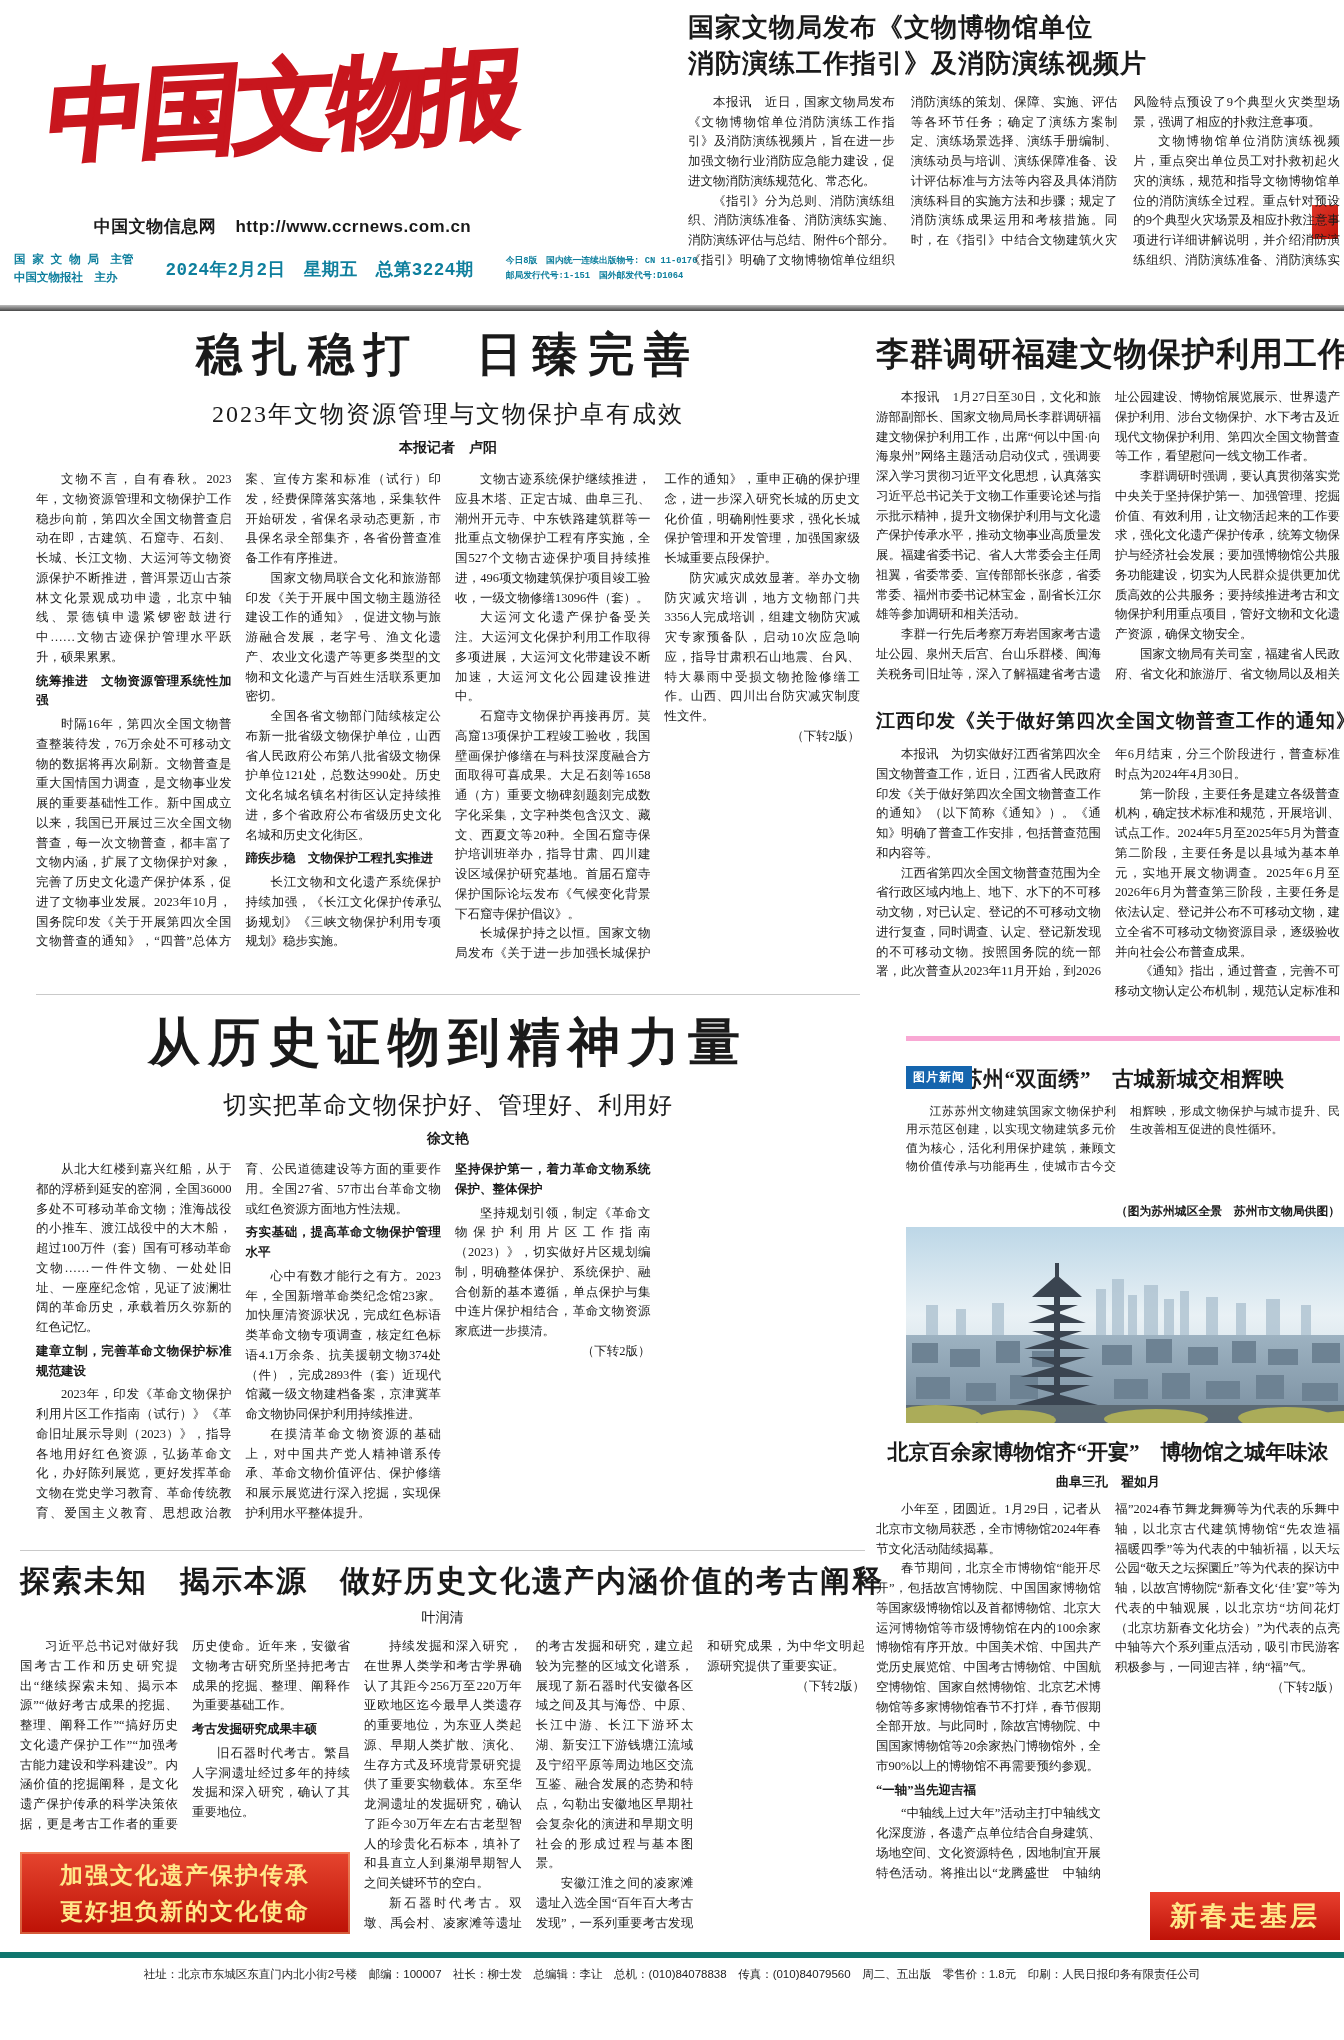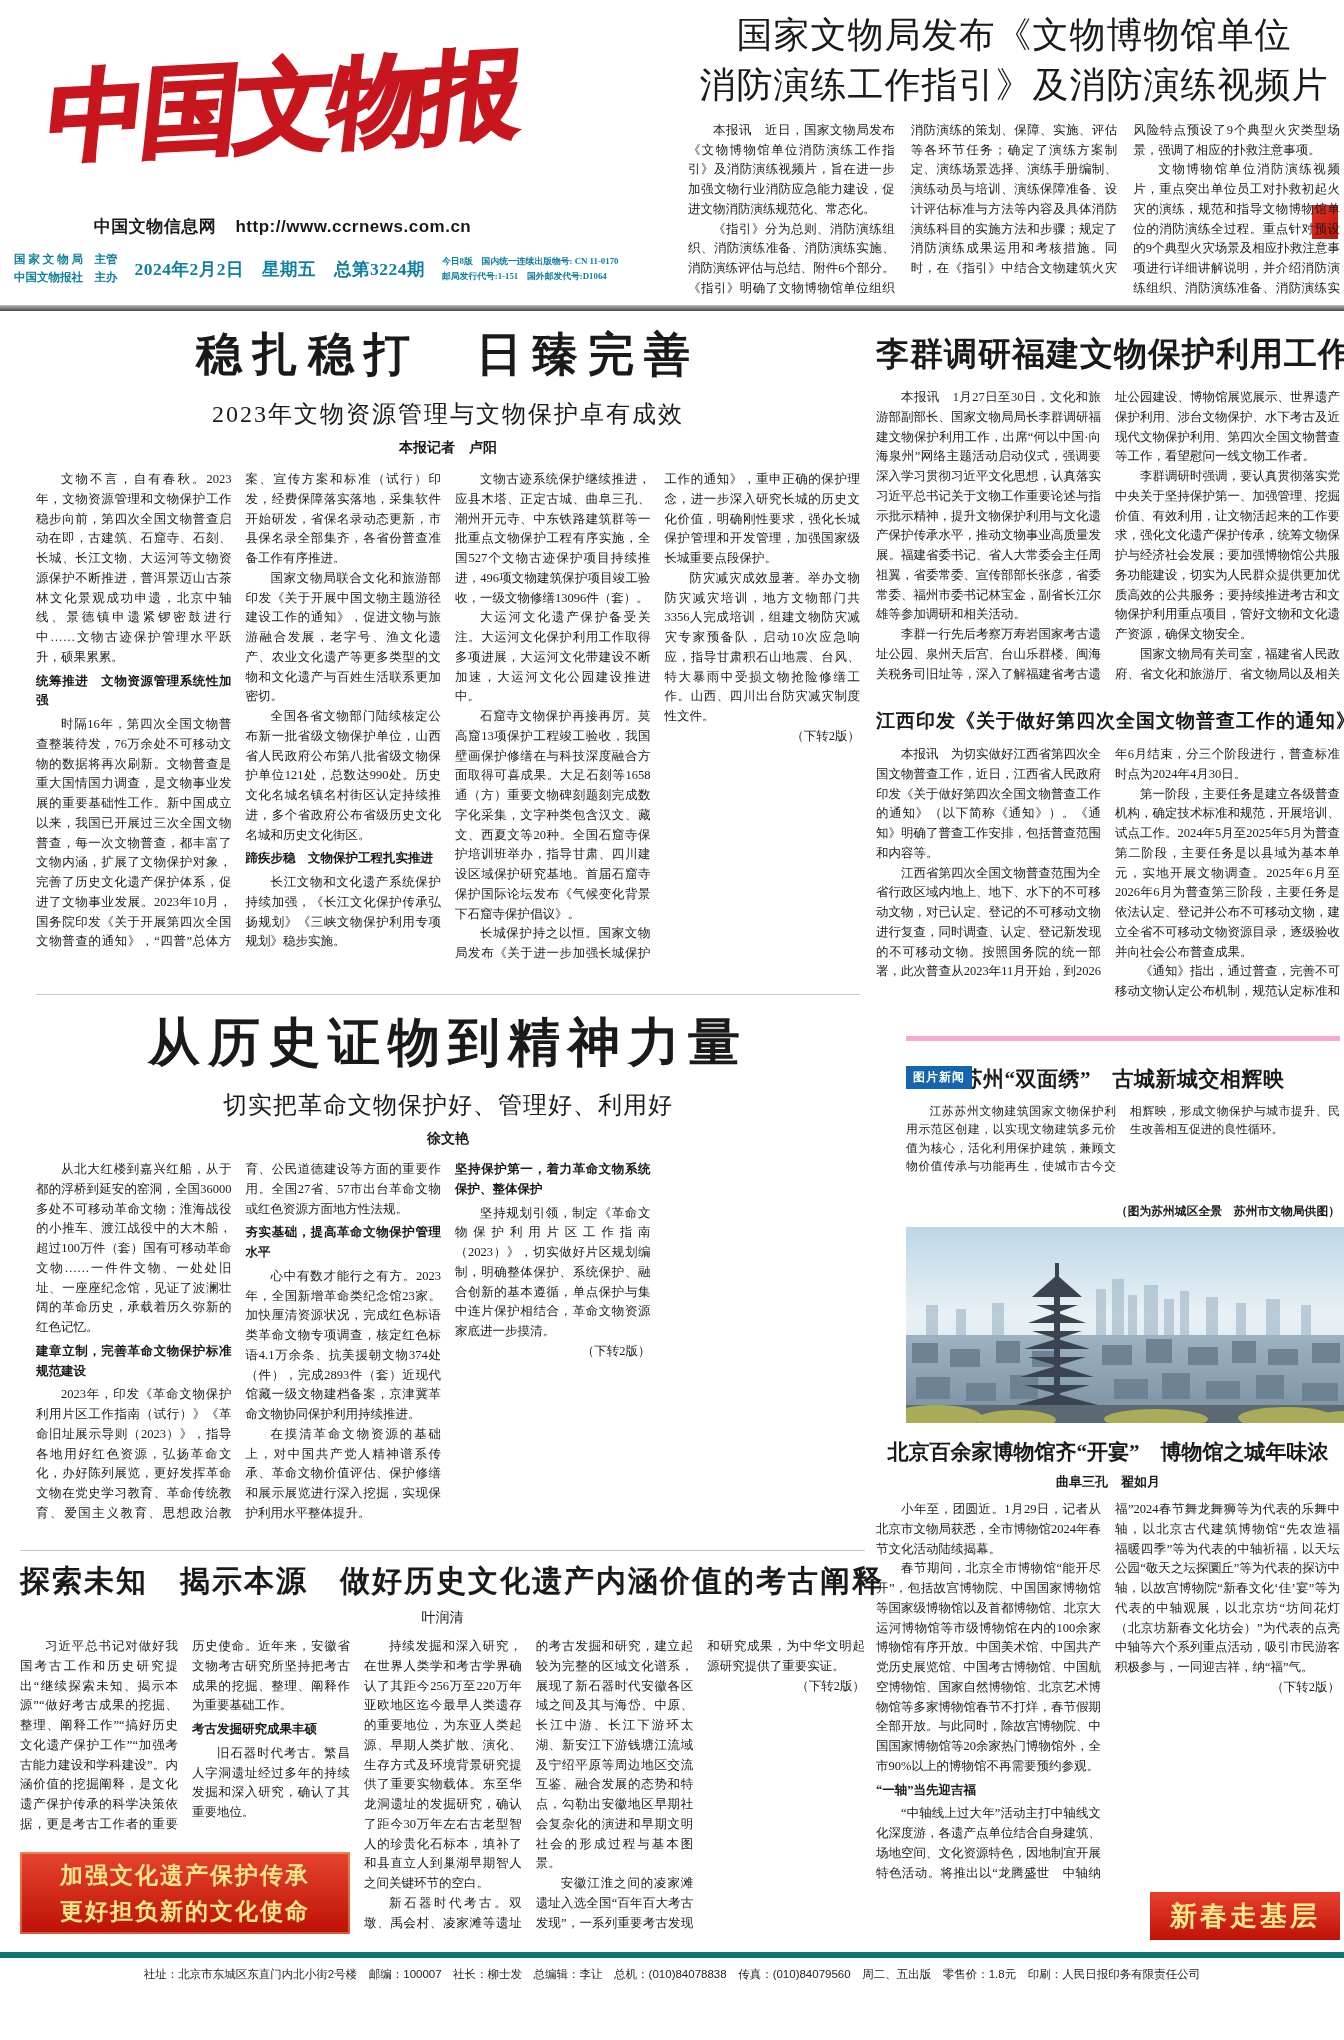--- a/index.html
+++ b/index.html
@@ -11,36 +11,36 @@
             display:flex;align-items:center;justify-content:center;}
   .masthead-text{font-size:98px;font-weight:bold;color:#c8161e;white-space:nowrap;
                  letter-spacing:-4px;transform:rotate(-3deg) skewX(-9deg);
                  -webkit-text-stroke:3px #c8161e;}
   .site-line{position:absolute;left:30px;top:215px;width:505px;text-align:center;
              font-family:"Liberation Sans","DejaVu Sans",sans-serif;
              font-weight:bold;font-size:17px;letter-spacing:.5px;}
   .site-line span{margin:0 7px;}
 
   .info-bar{position:absolute;left:14px;top:251px;width:652px;display:flex;align-items:center;
-            gap:17px;color:#0e7f9d;font-family:Liberation Serif, serif;}
+            gap:32px;color:#0e7f9d;font-family:Liberation Mono, monospace;}
   .org-block{font-size:11.5px;font-weight:bold;line-height:1.55;white-space:nowrap;}
   .date-line{font-size:17.5px;font-weight:bold;white-space:nowrap;letter-spacing:.5px;}
   .pub-block{font-size:8.8px;font-weight:bold;line-height:1.7;white-space:nowrap;}
   .red-seal{position:absolute;left:1312px;top:205px;width:26px;height:34px;
             background:linear-gradient(135deg,#e0362a,#c01508);}
 
   
   .bodytext{font-size:12.5px;line-height:1.58;text-align:justify;overflow:hidden;}
   .bodytext .para{margin:0;padding:0;text-indent:2em;}
   .bodytext .para.h{text-indent:0;font-weight:bold;margin:4px 0;}
   .bodytext .para.sig{text-indent:0;text-align:right;}
 
   
   .tr-art{position:absolute;left:688px;top:10px;width:652px;}
-  .tr-title{font-size:36px;font-weight:normal;text-align:center;line-height:1.4;letter-spacing:1px;}
+  .tr-title{font-size:26px;font-weight:bold;text-align:left;line-height:1.4;letter-spacing:1px;}
   .tr-body{margin-top:10px;height:182px;column-count:3;column-gap:16px;column-fill:auto;}
 
   .divider{position:absolute;left:0;top:305px;width:1344px;height:6px;
            background:linear-gradient(180deg,#bdbdbd,#474747);}
 
   
   .artA{position:absolute;left:36px;top:324px;width:824px;}
   .artA-title{font-size:46px;font-weight:bold;text-align:center;letter-spacing:10px;white-space:nowrap;}
   .artA-sub{font-size:24px;text-align:center;margin-top:12px;letter-spacing:2px;}
   .byline{font-size:14px;text-align:center;margin-top:9px;font-weight:bold;}

